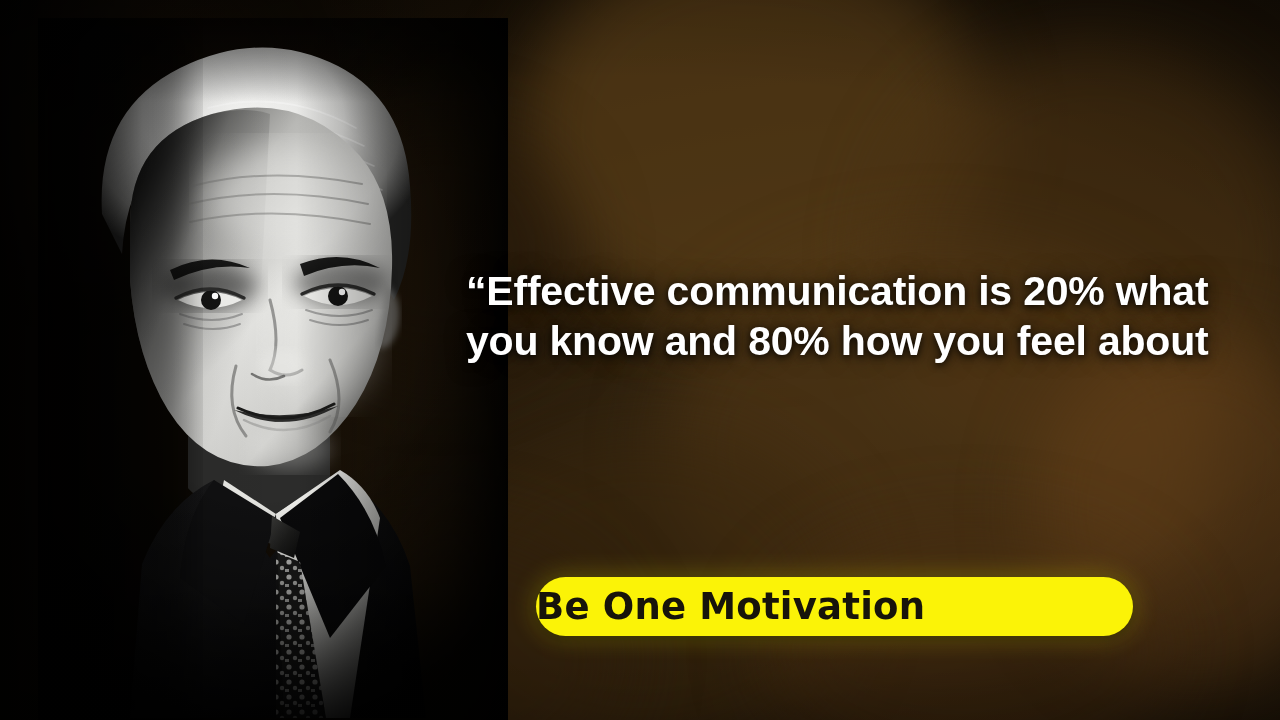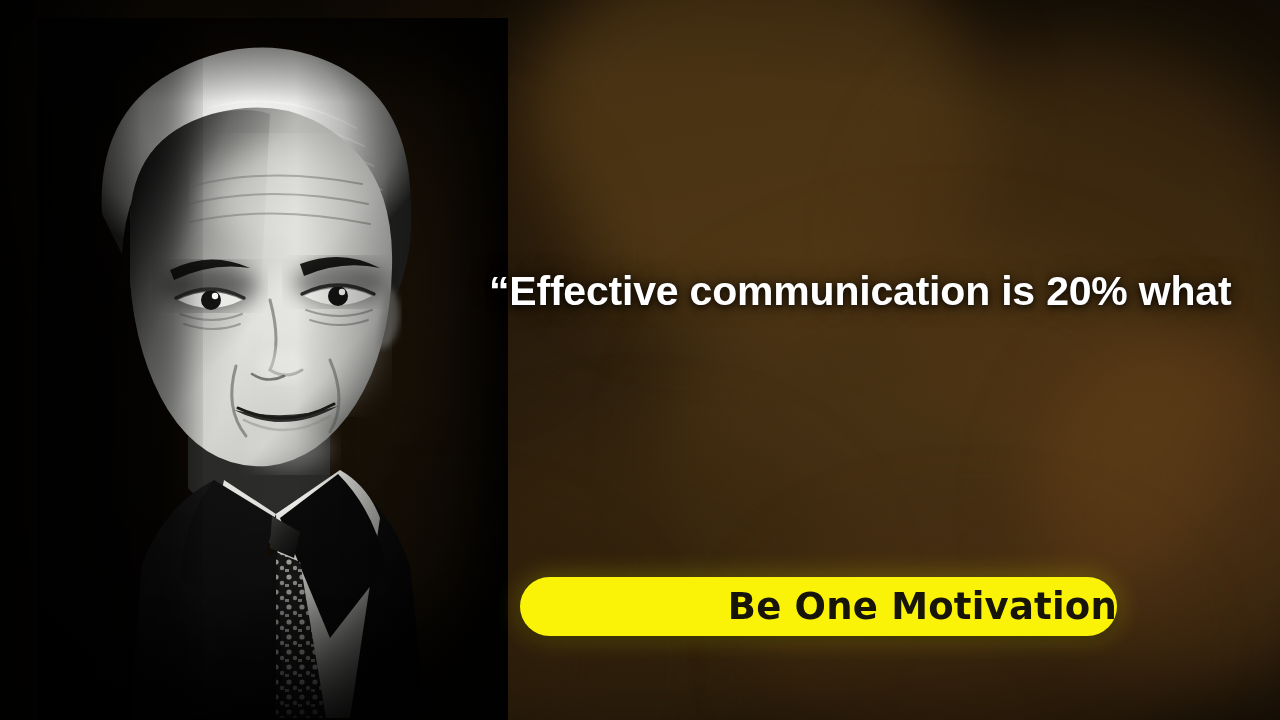--- a/index.html
+++ b/index.html
@@ -60,46 +60,46 @@
     background:
       radial-gradient(72% 62% at 48% 40%, rgba(0,0,0,0) 46%, rgba(0,0,0,0.30) 70%, rgba(0,0,0,0.88) 100%),
       linear-gradient(90deg, rgba(0,0,0,0.80) 0%, rgba(0,0,0,0.05) 22%, rgba(0,0,0,0) 55%, rgba(0,0,0,0.55) 88%, rgba(0,0,0,0.90) 100%),
       linear-gradient(180deg, rgba(0,0,0,0.55) 0%, rgba(0,0,0,0) 12%, rgba(0,0,0,0) 80%, rgba(0,0,0,0.45) 100%);
     pointer-events: none;
   }
 
   
   .quote {
     position: absolute;
-    left: 489px;
+    left: 466px;
     top: 266px;
     width: 672px;
     color: #ffffff;
     font-size: 41px;
     font-weight: bold;
     line-height: 50px;
     letter-spacing: -0.2px;
     text-shadow: 0 2px 7px rgba(0,0,0,0.85), 0 0 22px rgba(0,0,0,0.6);
   }
   .quote-line { display: block; white-space: nowrap; }
 
   
   .brand-button {
     position: absolute;
-    left: 520px;
+    left: 536px;
     top: 577px;
     width: 597px;
     height: 59px;
     border: none;
     border-radius: 30px;
     background: #fbf307;
     box-shadow: 0 0 26px rgba(250,240,8,0.30), 0 3px 10px rgba(0,0,0,0.55);
     display: flex;
     align-items: center;
-    justify-content: flex-end;
+    justify-content: flex-start;
     cursor: pointer;
     padding: 0;
   }
   .brand-button-label {
     color: #17140a;
     font-size: 37px;
     font-weight: bold;
     letter-spacing: 0.2px;
     font-family: "DejaVu Sans", sans-serif;
     white-space: nowrap;
@@ -270,19 +270,20 @@
 
       <path d="M348 266 Q366 280 360 310 Q354 332 340 330" fill="#9a9a97" opacity="0.7" filter="url(#soft3)"></path>
 
       <rect x="0" y="0" width="150" height="702" fill="#000" opacity="0.45" filter="url(#soft16)"></rect>
     </svg>
     <div class="portrait-fade"></div>
   </div>
 
   <div class="quote">
     <span class="quote-line">“Effective communication is 20% what</span>
+    <span class="quote-line">you know and 80% how you feel about</span>
   </div>
 
   <button class="brand-button">
     <span class="brand-button-label">Be One Motivation</span>
   </button>
 
 </div>
 
 </body></html>

